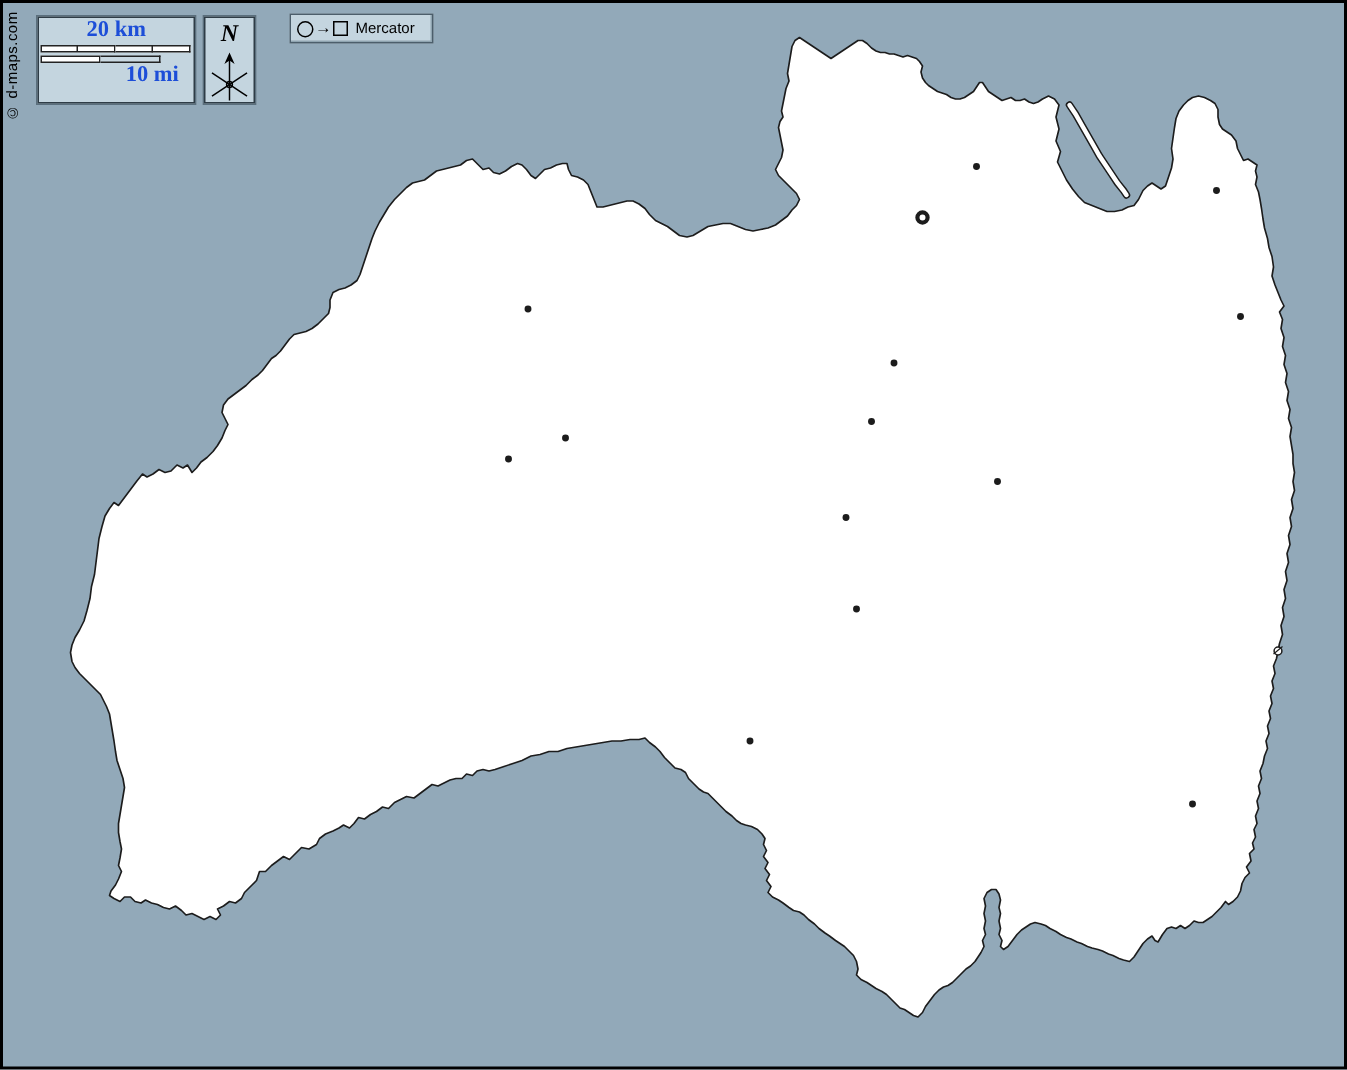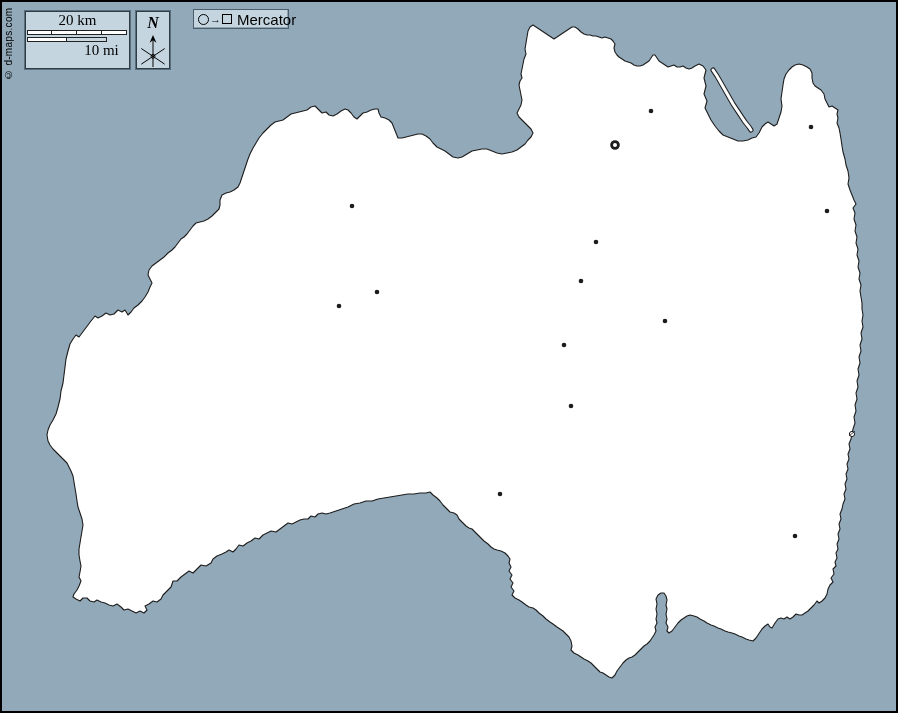--- a/index.html
+++ b/index.html
@@ -18,40 +18,40 @@
   .spit-over{fill:none; stroke:var(--land); stroke-width:3; stroke-linecap:round;}
   .islet{fill:var(--land); stroke:var(--outline); stroke-width:1;}
   .islet-slash{stroke:var(--outline); stroke-width:0.8;}
   .city-dot{fill:var(--outline);}
   .capital-ring{fill:#ffffff; stroke:var(--outline);}
   .panel{
     position:absolute; box-sizing:border-box; background:var(--panel);
     border:1px solid var(--panel-border); outline:1px solid #2e3c46; outline-offset:-2px;
   }
   .scale-box{left:22px; top:8px; width:107px; height:60px; text-align:center;}
-  .scale-label{font-family:"Liberation Serif",serif; font-size:15px; line-height:15px; color:#000000;}
+  .scale-label{font-family:"Liberation Serif",serif; font-size:15px; line-height:15px; color:#1d4ed8;font-weight:bold;}
   .km-label{margin-top:2px;}
   .mi-label{margin-top:1px;padding-left:48px;}
   .bar{display:flex; margin-left:2px; margin-top:2px; height:5px;}
   .bar .seg{box-sizing:border-box; border:1px solid #222; border-left:none; background:#fff;}
   .bar .seg:first-child{border-left:1px solid #222;}
   .bar .seg.shaded{background:#c9d8e1;}
   .km-bar .seg{width:25px;}
   .mi-bar .seg{width:40px;}
   .north-box{left:133px; top:8px; width:36px; height:60px; display:flex; flex-direction:column; align-items:center;}
   .north-n{font-family:"Liberation Serif",serif; font-style:italic; font-weight:bold; font-size:16px; margin-top:3px; color:#000;}
   .mercator-box{
     left:191px; top:7px; width:96px; height:20px; display:flex; align-items:center;
     padding:0 4px; background:var(--panel); outline:none; border:1px solid #4c5e6b;
     box-shadow:inset -1px -1px 0 #8fa4b0;
   }
   .proj-circle{width:9px; height:9px; border:1px solid #000; border-radius:50%; background:var(--panel); flex:none;}
   .proj-arrow{font-size:11px; line-height:11px; margin:0 1px; color:#000;}
   .proj-square{width:8px; height:8px; border:1px solid #000; background:var(--panel); flex:none;}
-  .proj-label{font-size:15px; margin-left:5px; color:#000;}
+  .proj-label{font-size:10px; margin-left:5px; color:#000;}
   .copyright{
     position:absolute; left:1px; top:8px; font-size:10px; letter-spacing:0.3px; color:#000;
     writing-mode:vertical-rl; transform:rotate(180deg); height:70px; text-align:left; white-space:nowrap;
   }
 </style>
 </head>
 <body>
 
 <div class="screen">
 

